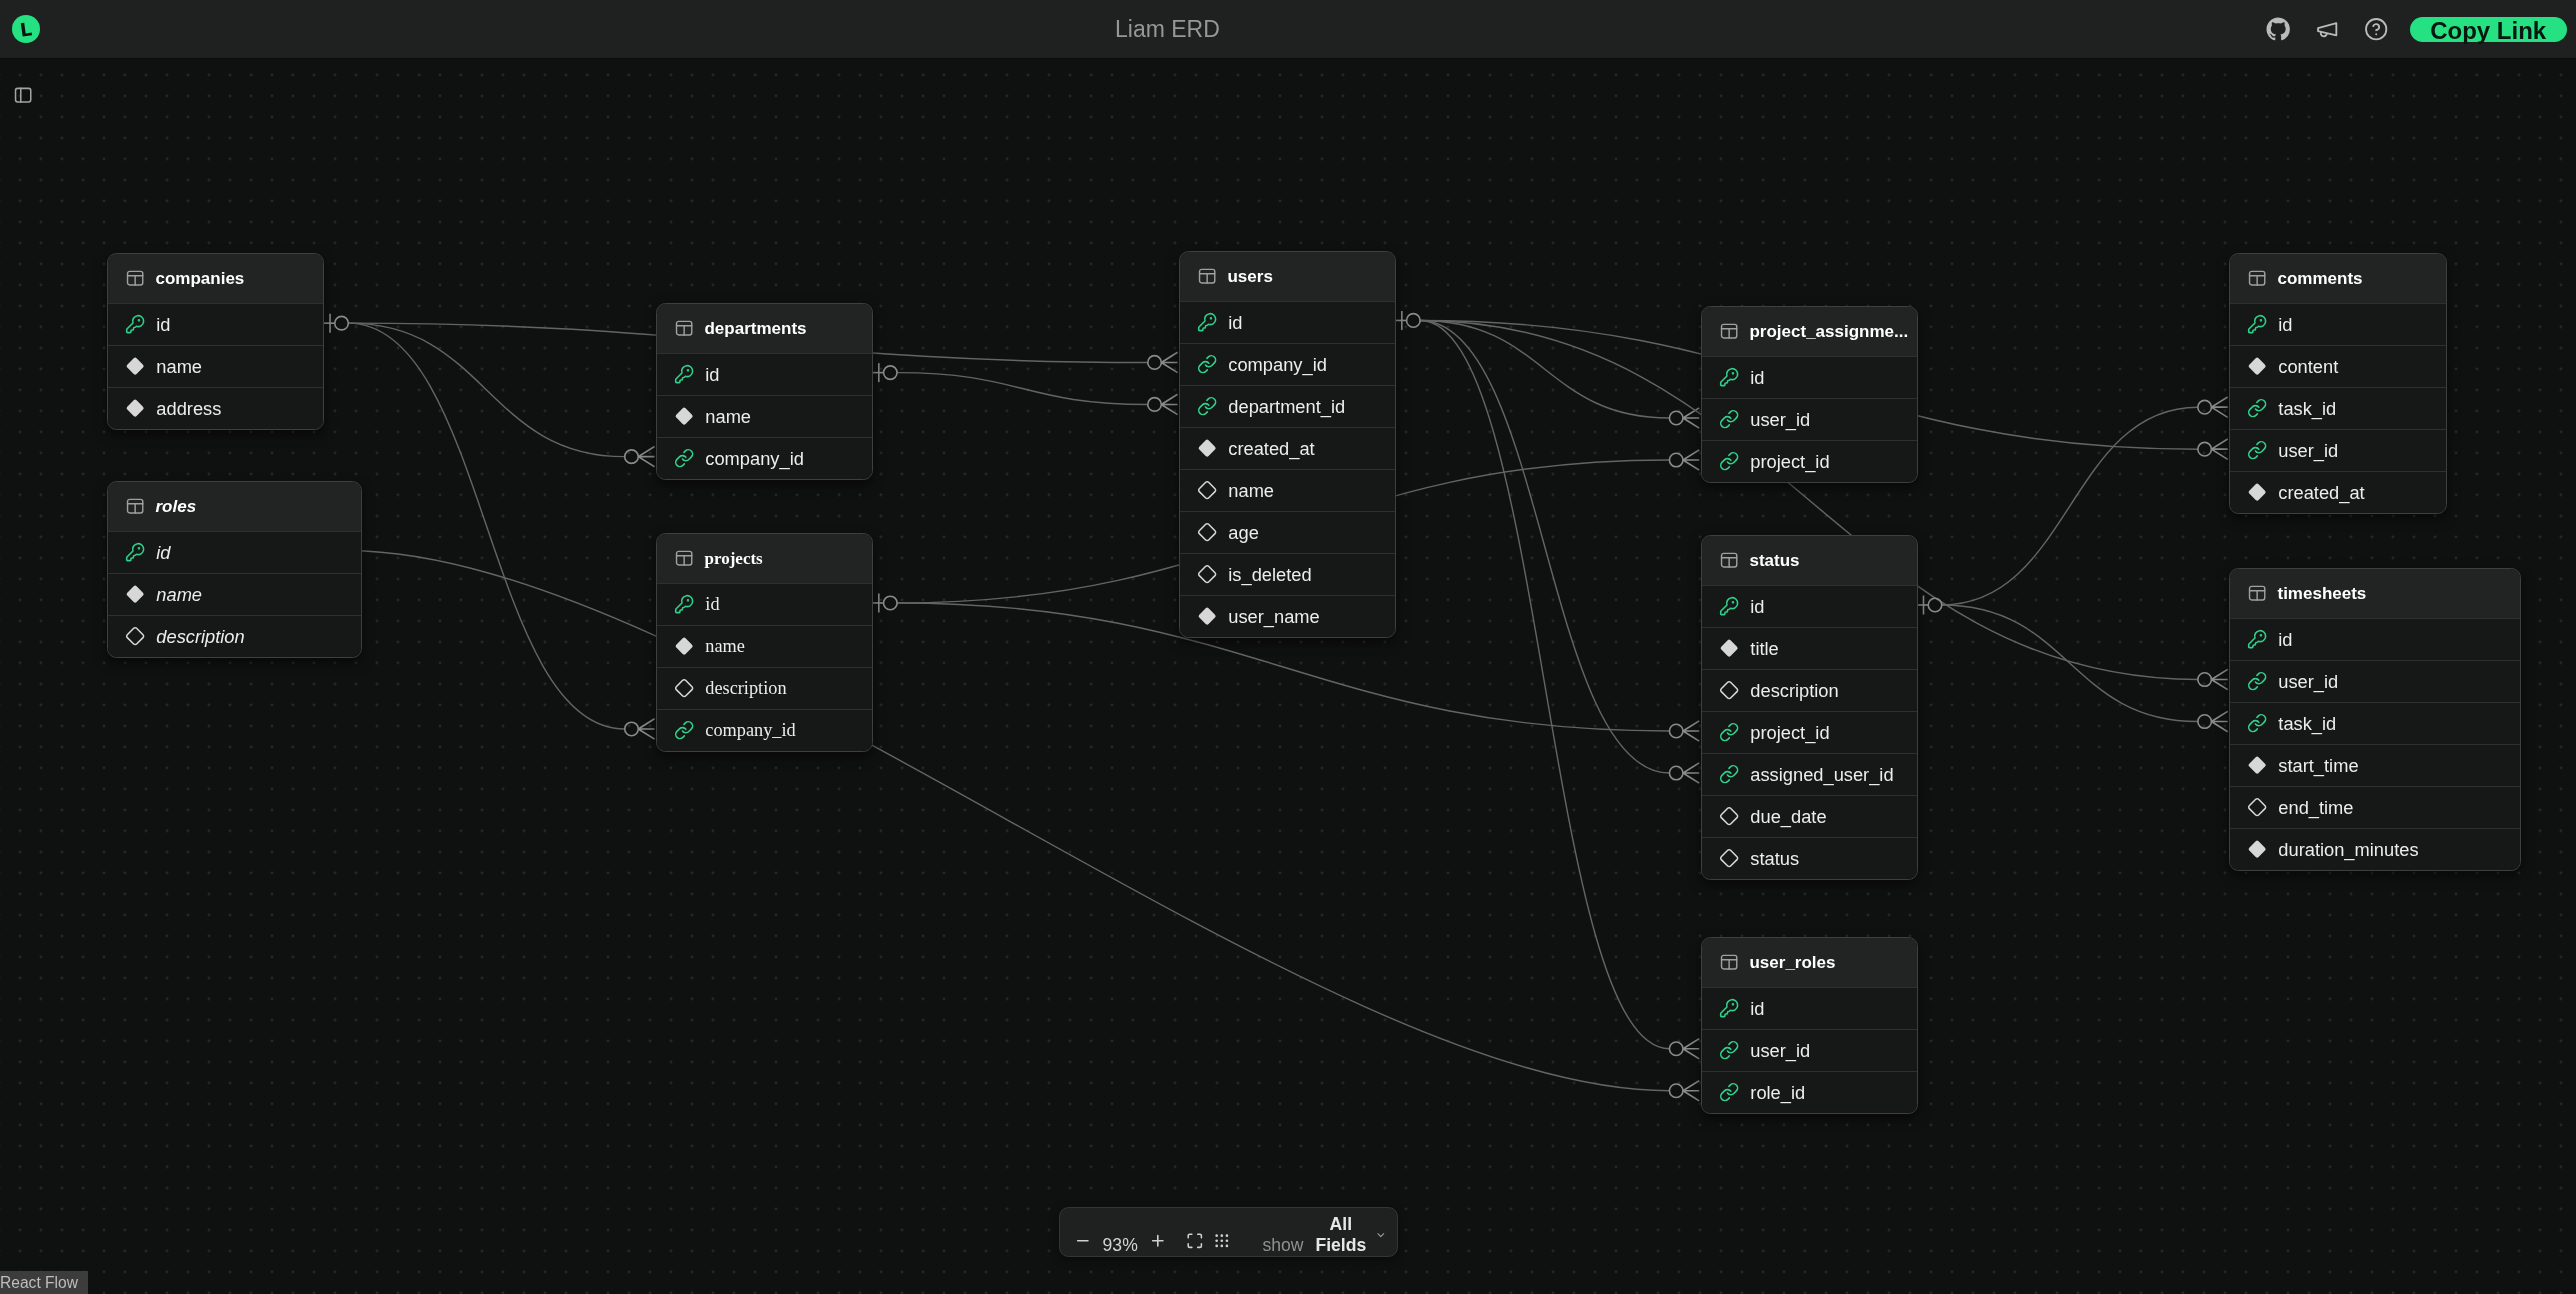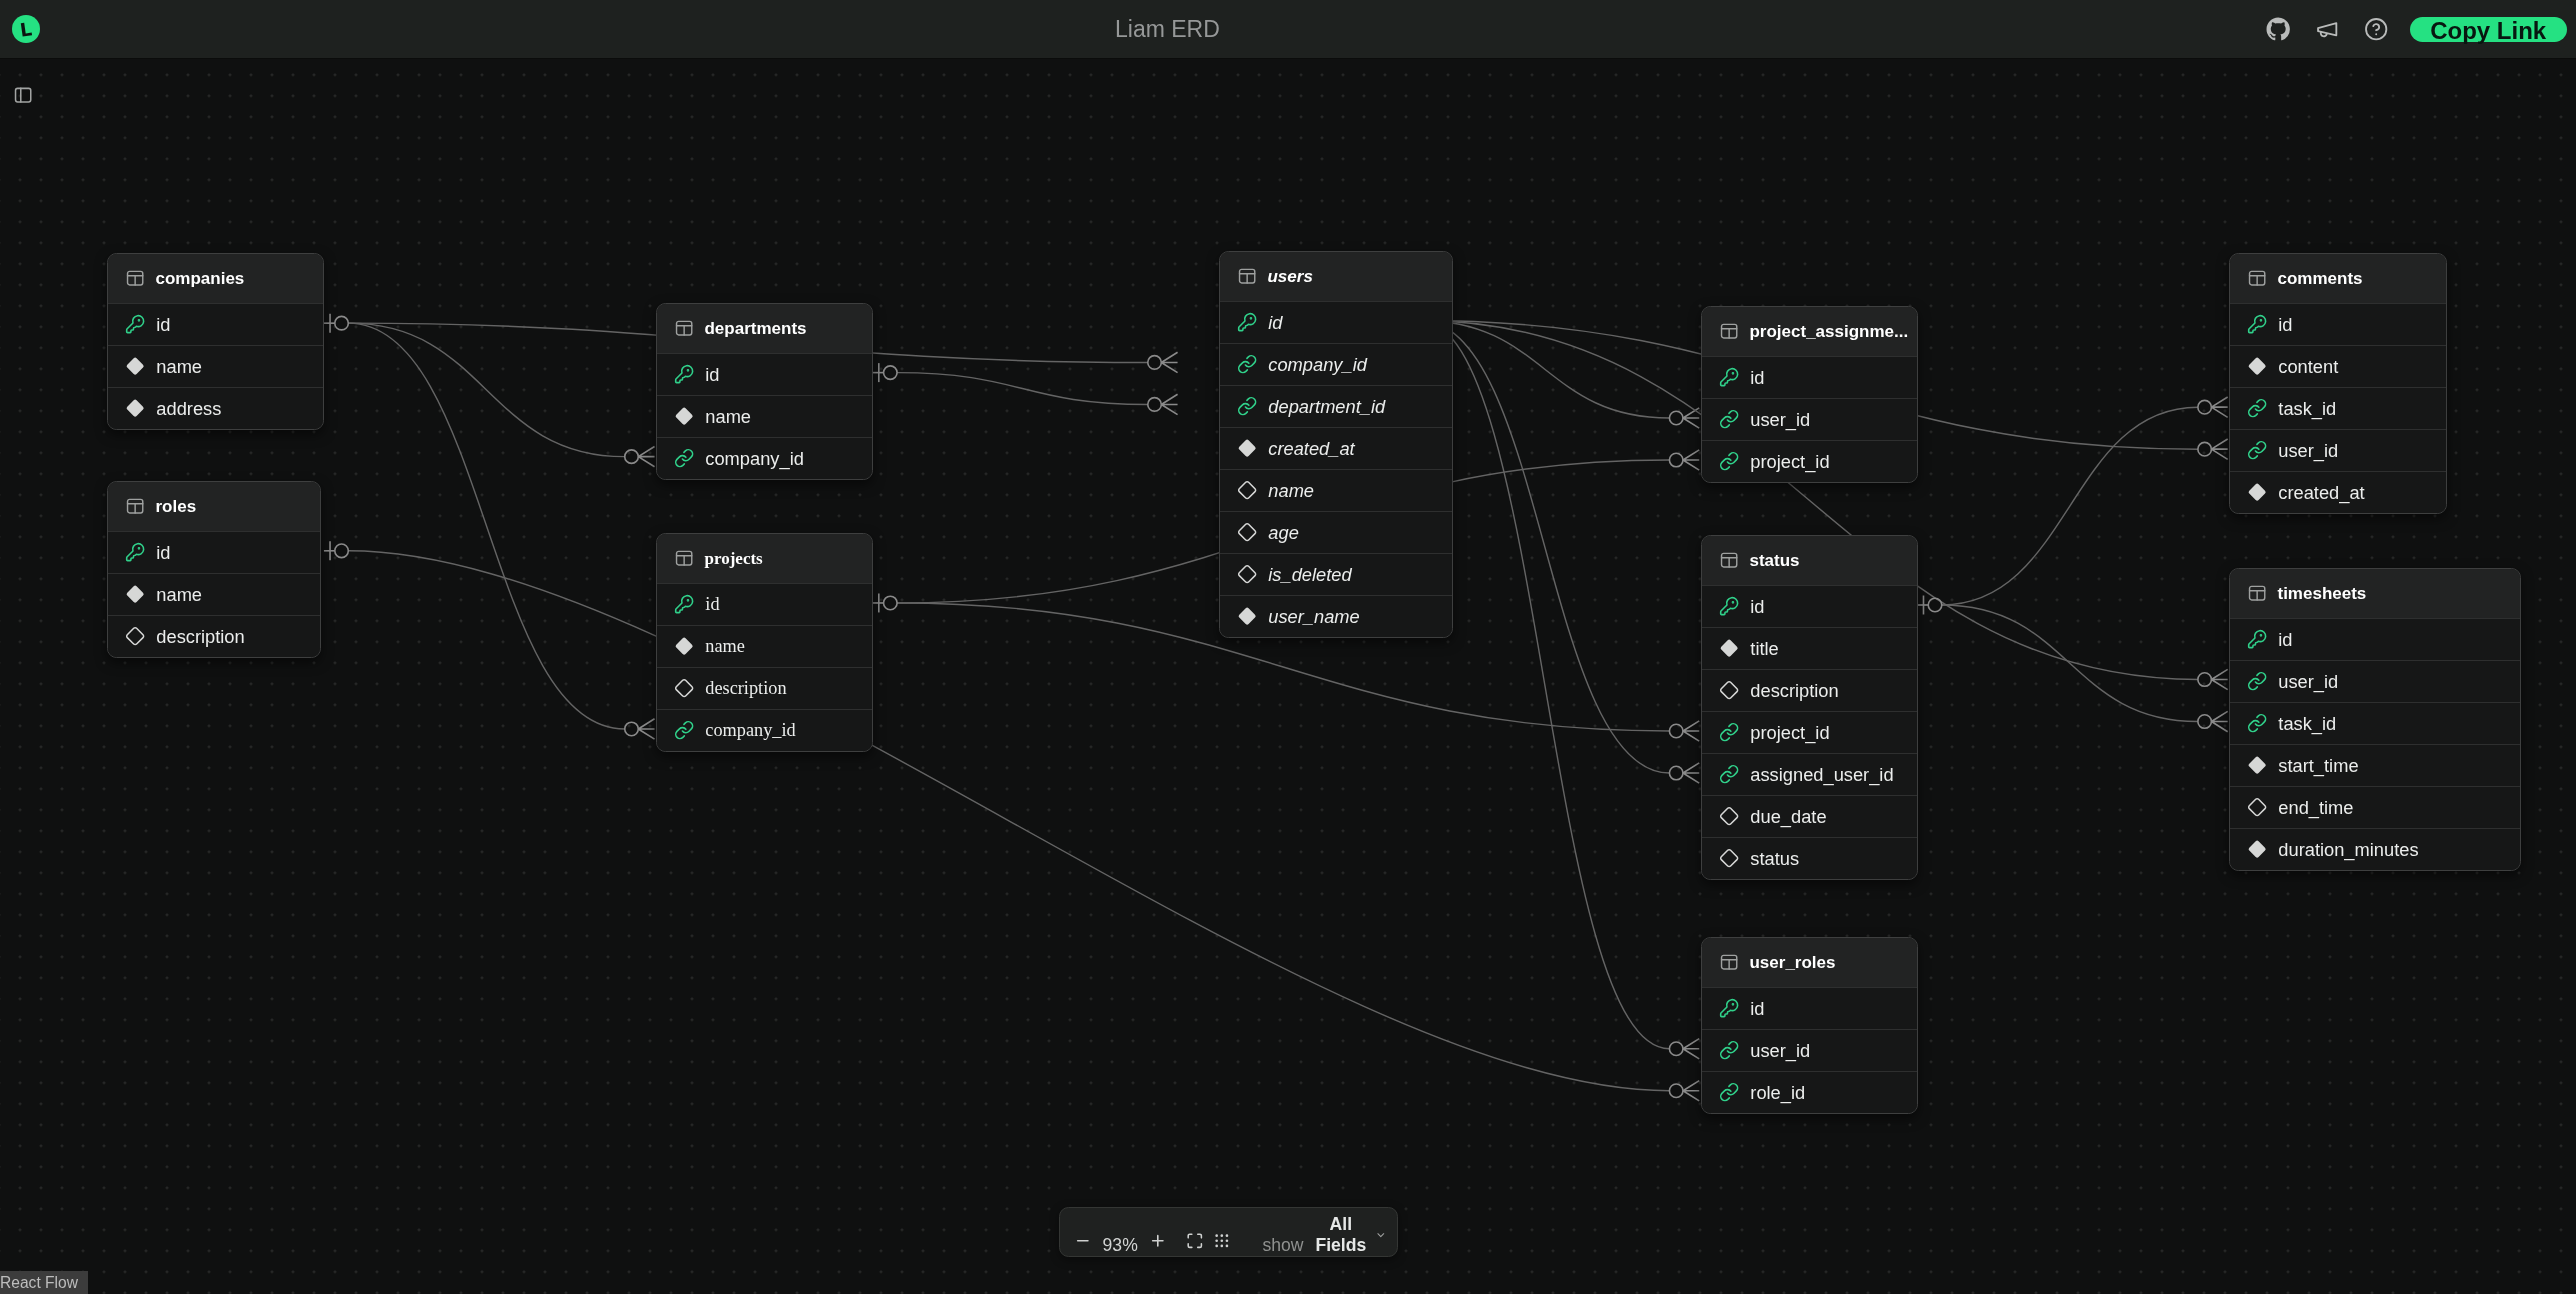--- a/index.html
+++ b/index.html
@@ -164,21 +164,21 @@
             </svg></span>
           <span class="field-name">name</span>
         </div>
         <div class="field-row">
           <span class="f-icon gray"><svg viewBox="0 0 24 24" fill="currentColor" stroke="none">
               <path d="M2.7 10.3a2.41 2.41 0 0 0 0 3.41l7.59 7.59a2.41 2.41 0 0 0 3.41 0l7.59-7.59a2.41 2.41 0 0 0 0-3.41l-7.59-7.59a2.41 2.41 0 0 0-3.41 0Z"></path>
             </svg></span>
           <span class="field-name">address</span>
         </div>
       </div>
-      <div class="node" style="left: 107px; top: 481px; width: 214px;">
+      <div class="node" style="left: 107px; top: 481px; width: 255px; font-style: italic;">
         <div class="node-header">
           <span class="t-icon"><svg viewBox="0 0 24 24" fill="none" stroke="currentColor" stroke-width="1.7" stroke-linecap="round">
               <rect x="3" y="4" width="18" height="16" rx="2.5"></rect>
               <path d="M3 9.2h18"></path>
               <path d="M12 9.2V20"></path>
             </svg></span>
           <span class="node-title">roles</span>
         </div>
         <div class="field-row">
           <span class="f-icon green"><svg viewBox="0 0 24 24" fill="none" stroke="currentColor" stroke-width="1.9" stroke-linecap="round" stroke-linejoin="round">
@@ -259,21 +259,21 @@
           <span class="field-name">description</span>
         </div>
         <div class="field-row">
           <span class="f-icon green"><svg viewBox="0 0 24 24" fill="none" stroke="currentColor" stroke-width="1.9" stroke-linecap="round" stroke-linejoin="round">
               <path d="M10 13a5 5 0 0 0 7.54.54l3-3a5 5 0 0 0-7.07-7.07l-1.72 1.71"></path>
               <path d="M14 11a5 5 0 0 0-7.54-.54l-3 3a5 5 0 0 0 7.07 7.07l1.71-1.71"></path>
             </svg></span>
           <span class="field-name">company_id</span>
         </div>
       </div>
-      <div class="node" style="left: 1219px; top: 251px; width: 234px; font-style: italic;">
+      <div class="node" style="left: 1179px; top: 251px; width: 217px;">
         <div class="node-header">
           <span class="t-icon"><svg viewBox="0 0 24 24" fill="none" stroke="currentColor" stroke-width="1.7" stroke-linecap="round">
               <rect x="3" y="4" width="18" height="16" rx="2.5"></rect>
               <path d="M3 9.2h18"></path>
               <path d="M12 9.2V20"></path>
             </svg></span>
           <span class="node-title">users</span>
         </div>
         <div class="field-row">
           <span class="f-icon green"><svg viewBox="0 0 24 24" fill="none" stroke="currentColor" stroke-width="1.9" stroke-linecap="round" stroke-linejoin="round">

